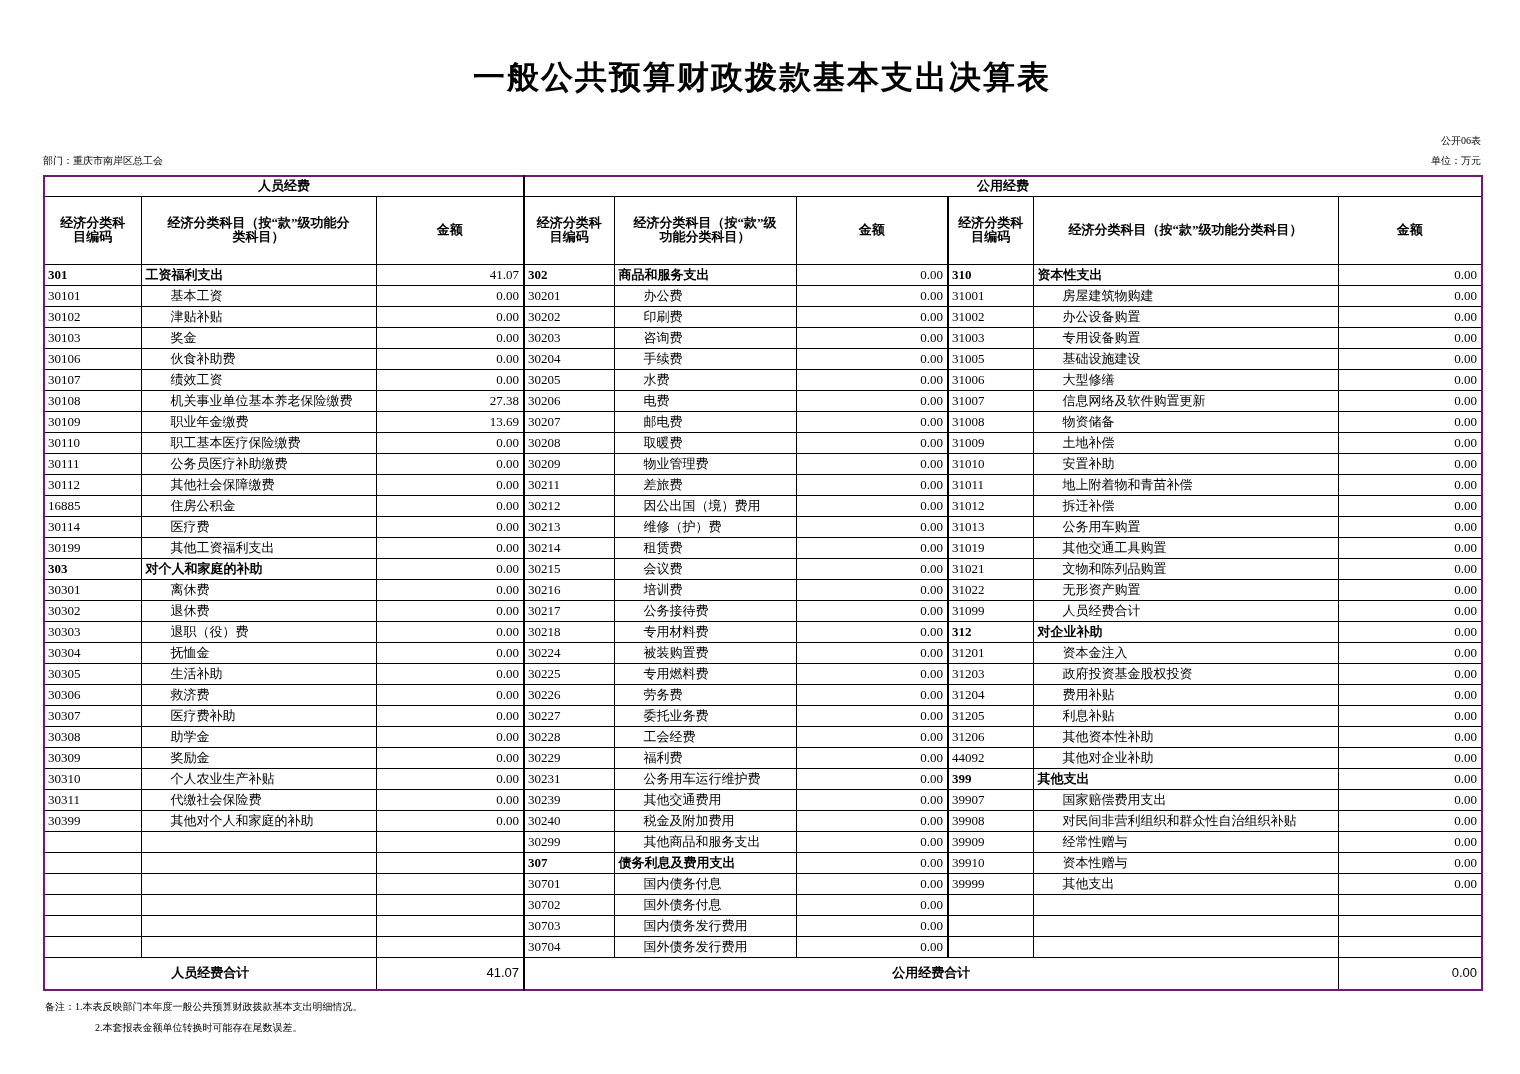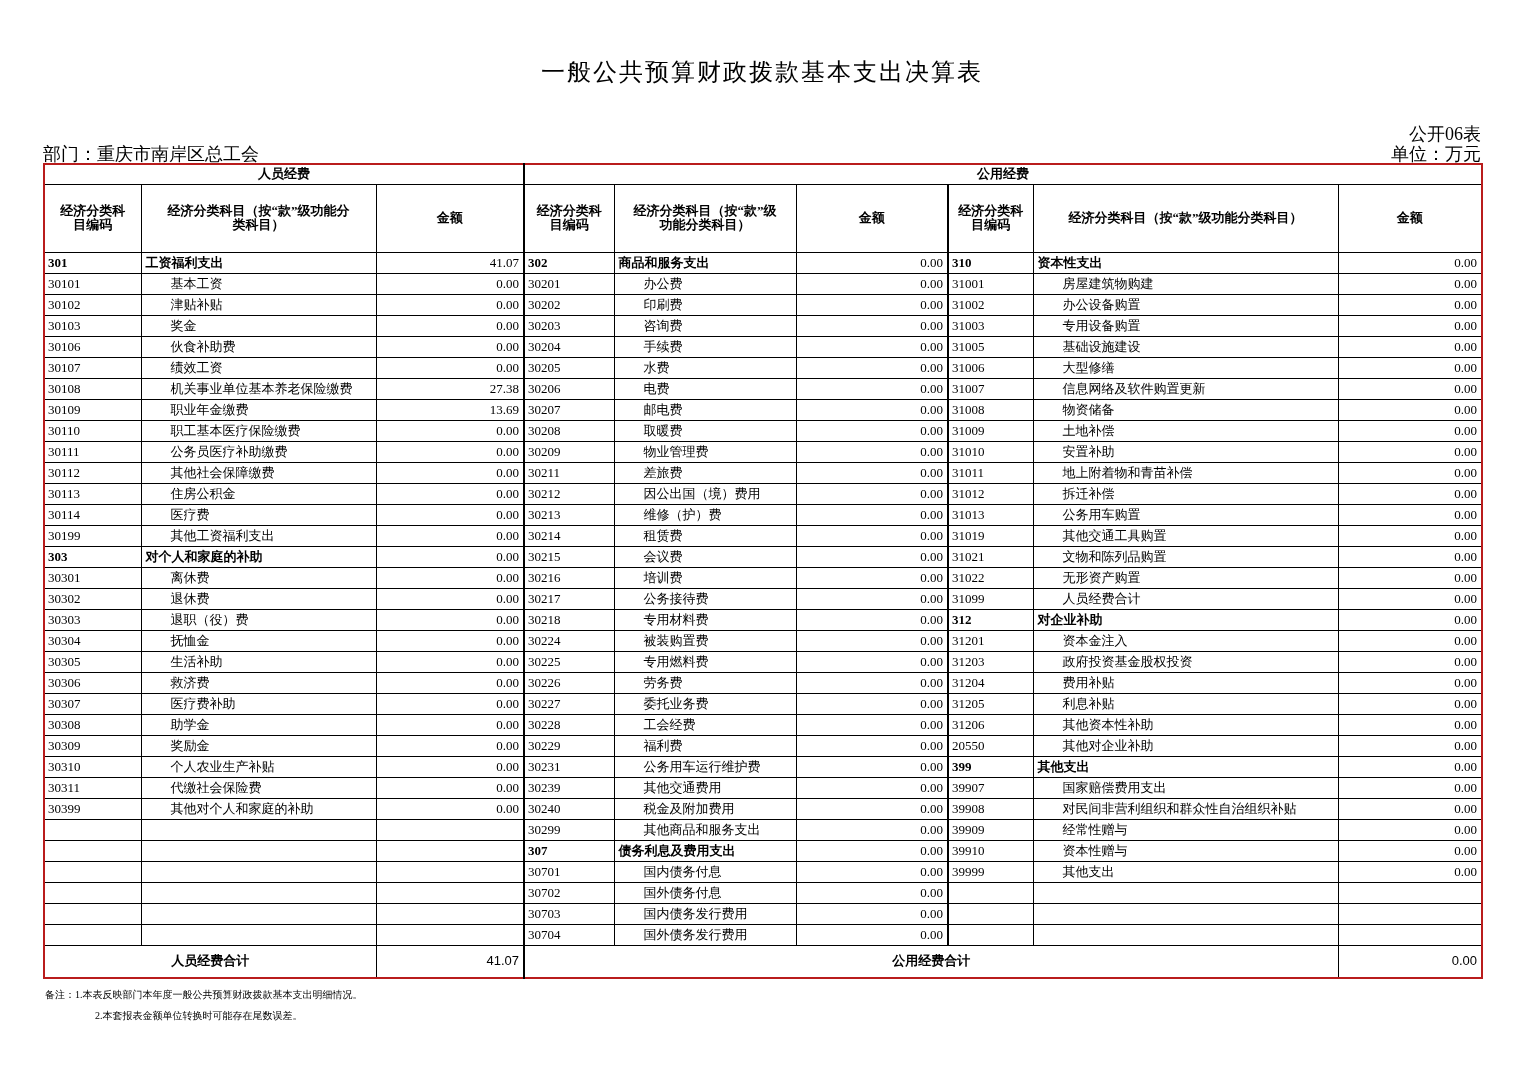--- a/index.html
+++ b/index.html
@@ -7,34 +7,34 @@
   body {
     width: 1520px; height: 1074px;
     font-family: "Liberation Serif", "DejaVu Serif", serif;
     color: #000;
     position: relative;
     overflow: hidden;
   }
   .page { padding-top: 56px; }
   .title {
     text-align: center;
-    font-size: 24px;
-    font-weight: normal;
+    font-size: 32px;
+    font-weight: bold;
     letter-spacing: 2px;
     width: 1438px;
     margin-left: 43px;
   }
-  .meta { width: 1438px; margin-left: 43px; font-size: 18px; margin-top: 34px; }
+  .meta { width: 1438px; margin-left: 43px; font-size: 10px; margin-top: 34px; }
   .meta-line1 { text-align: right; margin-top: 14px; height: 20px; }
   .meta-line2 { display: flex; justify-content: space-between; height: 21px; }
   table.report {
     margin-left: 43px;
     width: 1438px;
     border-collapse: collapse;
-    border: 2px solid #b91c1c;
+    border: 2px solid #701a75;
     table-layout: fixed;
   }
   th, td {
     border: 1px solid #000;
     font-size: 13px;
     line-height: 1.15;
     overflow: hidden;
     vertical-align: middle;
   }
   
@@ -224,21 +224,21 @@
           <td class="label">其他社会保障缴费</td>
           <td class="amt">0.00</td>
           <td class="code">30211</td>
           <td class="label">差旅费</td>
           <td class="amt">0.00</td>
           <td class="code">31011</td>
           <td class="label">地上附着物和青苗补偿</td>
           <td class="amt">0.00</td>
         </tr>
         <tr class="data-row">
-          <td class="code">30113</td>
+          <td class="code">16885</td>
           <td class="label">住房公积金</td>
           <td class="amt">0.00</td>
           <td class="code">30212</td>
           <td class="label">因公出国（境）费用</td>
           <td class="amt">0.00</td>
           <td class="code">31012</td>
           <td class="label">拆迁补偿</td>
           <td class="amt">0.00</td>
         </tr>
         <tr class="data-row">
@@ -362,21 +362,21 @@
           <td class="label">其他资本性补助</td>
           <td class="amt">0.00</td>
         </tr>
         <tr class="data-row">
           <td class="code">30309</td>
           <td class="label">奖励金</td>
           <td class="amt">0.00</td>
           <td class="code">30229</td>
           <td class="label">福利费</td>
           <td class="amt">0.00</td>
-          <td class="code">20550</td>
+          <td class="code">44092</td>
           <td class="label">其他对企业补助</td>
           <td class="amt">0.00</td>
         </tr>
         <tr class="data-row">
           <td class="code">30310</td>
           <td class="label">个人农业生产补贴</td>
           <td class="amt">0.00</td>
           <td class="code">30231</td>
           <td class="label">公务用车运行维护费</td>
           <td class="amt">0.00</td>

